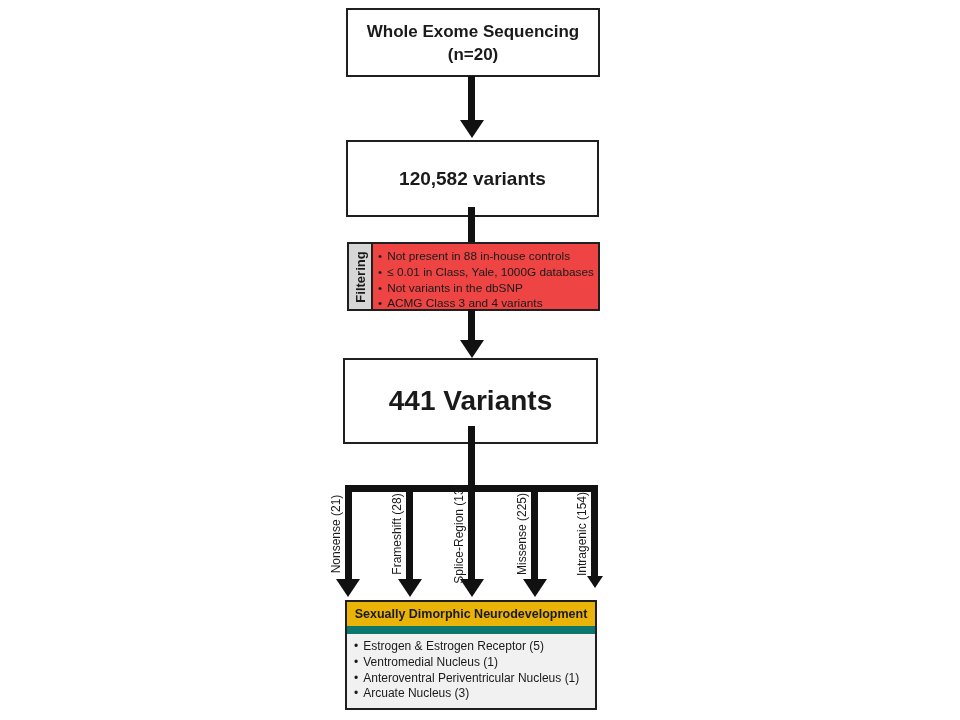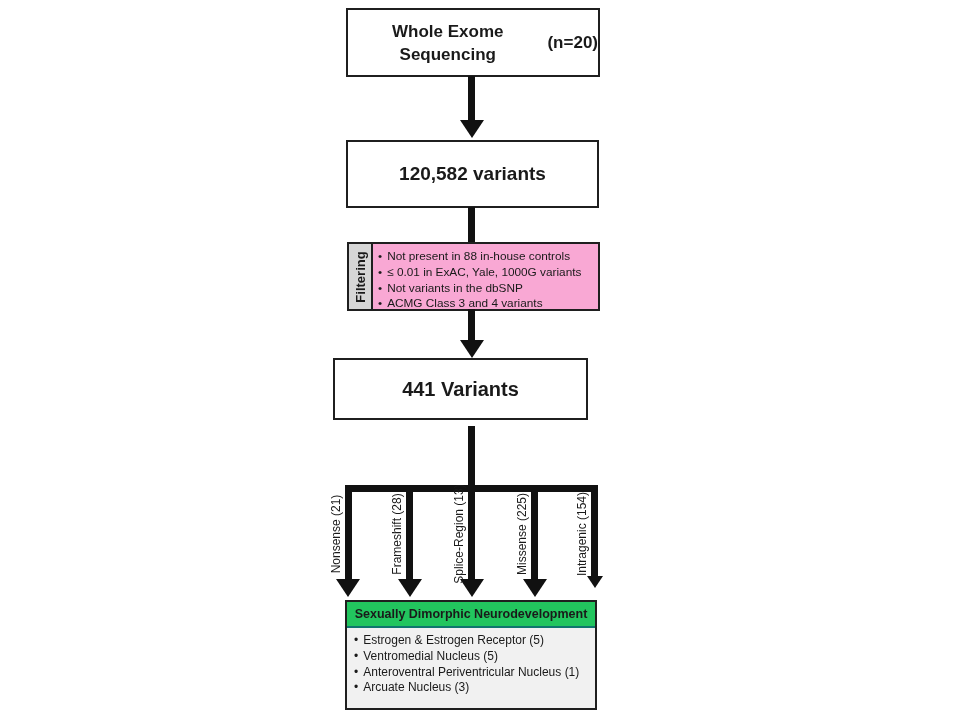--- a/index.html
+++ b/index.html
@@ -2,26 +2,26 @@
 <html><head>
 <meta charset="utf-8">
 <style>
   html, body { margin: 0; padding: 0; background: #ffffff; }
   #canvas {
     position: relative; width: 960px; height: 720px; background: #ffffff;
     font-family: "Liberation Sans", sans-serif; color: #1a1a1a; overflow: hidden;
   }
   .box {
     position: absolute; box-sizing: border-box; background: #ffffff;
-    border: 2.5px solid #1f1f1f; display: flex; flex-direction: row;
-    align-items: center; justify-content: center; text-align: center; font-weight: 700;
+    border: 2.5px solid #1f1f1f; display: flex; flex-direction: column;
+    align-items: center; justify-content: center; text-align: left; font-weight: 700;
   }
   #box-wes  { left: 346px; top: 8px;   width: 254px; height: 69px; font-size: 17px; line-height: 23px; }
-  #box-120k { left: 346px; top: 140px; width: 253px; height: 68px; font-size: 19px; }
-  #box-441  { left: 333px; top: 358px; width: 255px; height: 62px; font-size: 20px; }
+  #box-120k { left: 346px; top: 140px; width: 253px; height: 77px; font-size: 19px; }
+  #box-441  { left: 343px; top: 358px; width: 255px; height: 86px; font-size: 28px; }
 
   .vshaft { position: absolute; width: 7px; background: #111111; }
   #shaft-a { left: 468px; top: 76px;  height: 46px; }
   #line-b  { left: 468px; top: 207px; height: 36px; }
   #shaft-c { left: 468px; top: 309px; height: 34px; }
   #stem-d  { left: 468px; top: 426px; height: 62px; }
   #hbar    { position: absolute; left: 345px; top: 485px; width: 253px; height: 7px; background: #111111; }
 
   .head {
     position: absolute; width: 0; height: 0;
@@ -66,33 +66,33 @@
   #filter-strip {
     width: 22px; flex: 0 0 22px; background: #d6d6d6;
     border-right: 2px solid #1f1f1f; position: relative;
   }
   #filter-strip span {
     position: absolute; left: 50%; top: 50%;
     transform: translate(-50%, -50%) rotate(-90deg);
     font-weight: 700; font-size: 13px; white-space: nowrap;
   }
   #filter-body {
-    flex: 1; background: #f9a8d4; padding: 5px 2px 0 5px;
+    flex: 1; background: #ef4444; padding: 5px 2px 0 5px;
     font-size: 11.8px; line-height: 15.8px;
   }
   .bullet { white-space: nowrap; }
   .bullet::before { content: "•"; margin-right: 5px; }
 
   #outcome-box {
     position: absolute; left: 345px; top: 600px; width: 252px; height: 110px;
     box-sizing: border-box; border: 2px solid #1f1f1f; background: #f1f1f1;
     display: flex; flex-direction: column;
   }
   #outcome-header {
-    background: #22c55e; border-bottom: 2px solid #0f766e;
+    background: #eab308; border-bottom: 8px solid #0f766e;
     font-weight: 700; font-size: 12.5px; text-align: center;
     height: 24px; line-height: 24px; flex: 0 0 auto;
   }
   #outcome-body {
     flex: 1; padding: 5px 2px 0 7px; font-size: 12px; line-height: 15.8px;
   }
 </style>
 </head>
 <body>
 
@@ -111,21 +111,21 @@
   </div>
 
   <div class="vshaft" id="line-b"></div>
 
   <div id="filter-box">
     <div id="filter-strip">
       <span>Filtering</span>
     </div>
     <div id="filter-body">
       <div class="bullet">Not present in 88 in-house controls</div>
-      <div class="bullet">≤ 0.01 in ExAC, Yale, 1000G variants</div>
+      <div class="bullet">≤ 0.01 in Class, Yale, 1000G databases</div>
       <div class="bullet">Not variants in the dbSNP</div>
       <div class="bullet">ACMG Class 3 and 4 variants</div>
     </div>
   </div>
 
   <div class="vshaft" id="shaft-c"></div>
   <div class="head" id="head-c"></div>
 
   <div class="box" id="box-441">
     <div>441 Variants</div>
@@ -148,19 +148,19 @@
   <div class="branch-label" id="blabel-1">Nonsense (21)</div>
   <div class="branch-label" id="blabel-2">Frameshift (28)</div>
   <div class="branch-label" id="blabel-3">Splice-Region (13)</div>
   <div class="branch-label" id="blabel-4">Missense (225)</div>
   <div class="branch-label" id="blabel-5">Intragenic (154)</div>
 
   <div id="outcome-box">
     <div id="outcome-header">Sexually Dimorphic Neurodevelopment</div>
     <div id="outcome-body">
       <div class="bullet">Estrogen &amp; Estrogen Receptor (5)</div>
-      <div class="bullet">Ventromedial Nucleus (5)</div>
+      <div class="bullet">Ventromedial Nucleus (1)</div>
       <div class="bullet">Anteroventral Periventricular Nucleus (1)</div>
       <div class="bullet">Arcuate Nucleus (3)</div>
     </div>
   </div>
 
 </div>
 
 </body></html>

